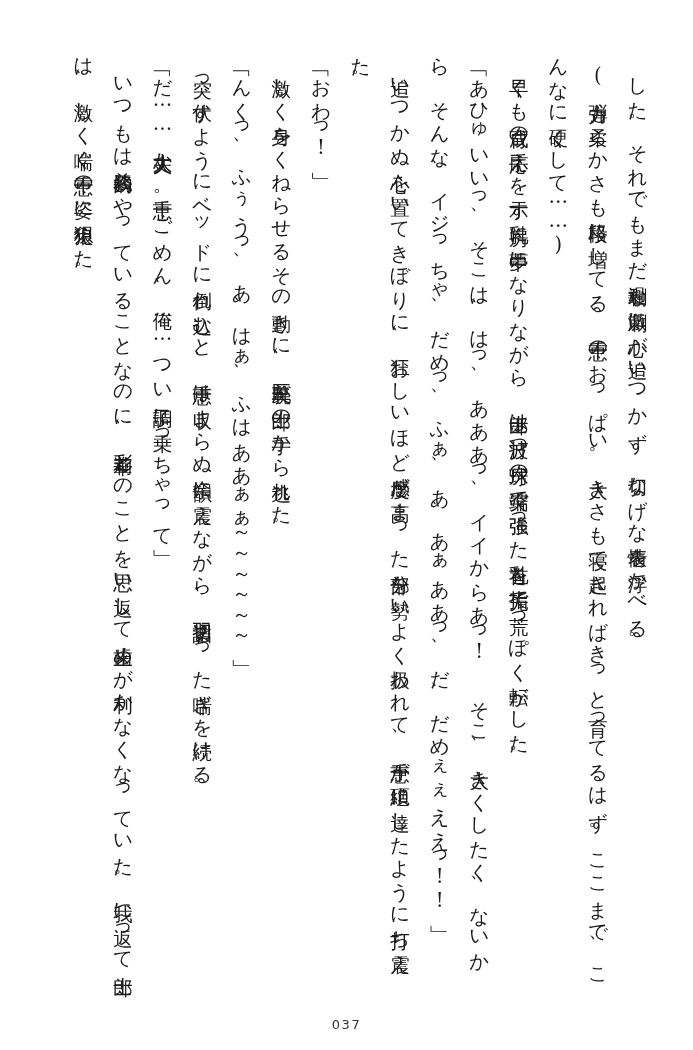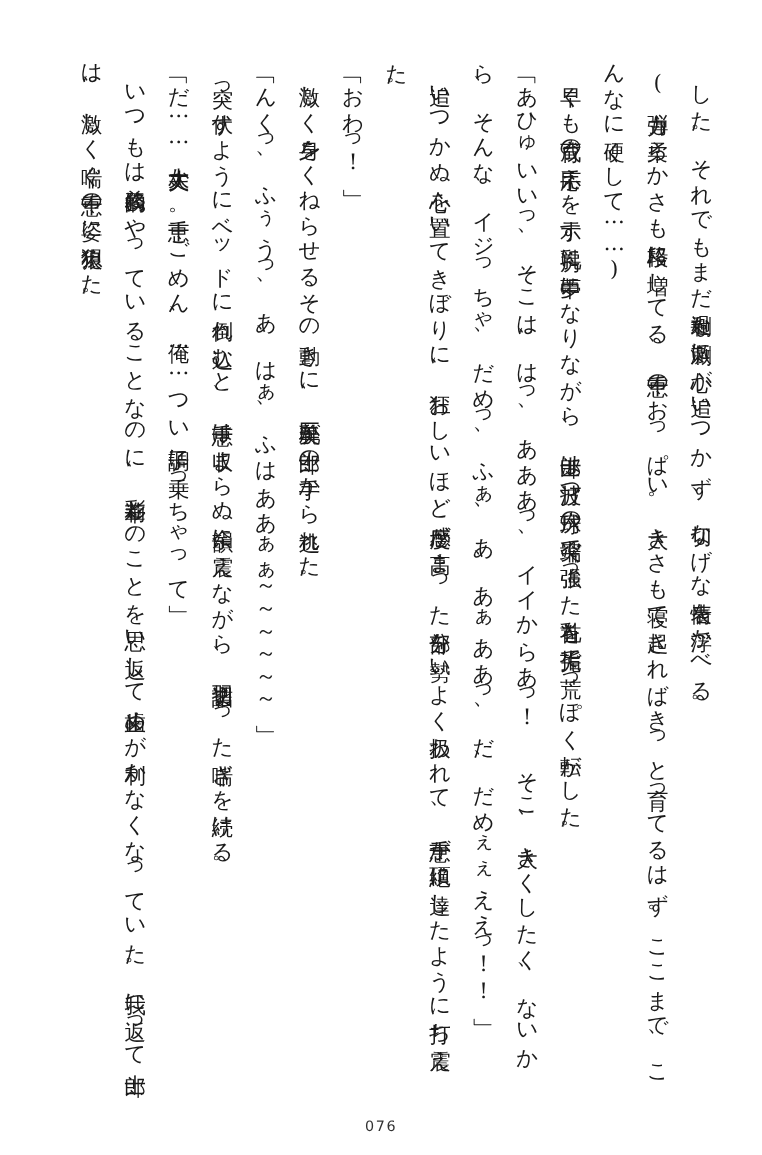--- a/index.html
+++ b/index.html
@@ -64,15 +64,15 @@
       <p class="">「あひゅいいっ、そこは、はっ、あああっ、イイからあっ! そこ、大きくしたく、ないから、そんな、イジっちゃ、だめっ、ふぁ、あ、あぁああっ、だ、だめぇぇええっ!!」</p>
       <p class="">追いつかぬ心を置いてきぼりに、狂おしいほど感度が高まった部分を勢いよく扱われて、千恵が絶頂に達したように打ち震えた。</p>
       <p class="">「おわっ!」</p>
       <p class="">激しく身をくねらせるその動きに、美巨乳が士郎の手から逃れた。</p>
       <p class="">「んくっ、ふぅうっ、あ、はぁ、ふはああぁぁ～～～～～～」</p>
       <p class="">突っ伏すようにベッドに倒れ込むと、千恵は収まらぬ余韻に震えながら、切羽詰まった喘ぎを続ける。</p>
       <p class="">「だ……大丈夫か、千恵。ごめん、俺……つい調子に乗っちゃって」</p>
       <p class="">いつもは義務的にやっていることなのに、彩莉華とのことを思い返して歯止めが利かなくなっていた。我に返って士郎は、激しく喘ぐ千恵の姿に狼狽えた。</p>
     </div>
 
-  <div class="page-number">076</div>
+  <div class="page-number">037</div>
 
 </div>
 
 </body></html>

